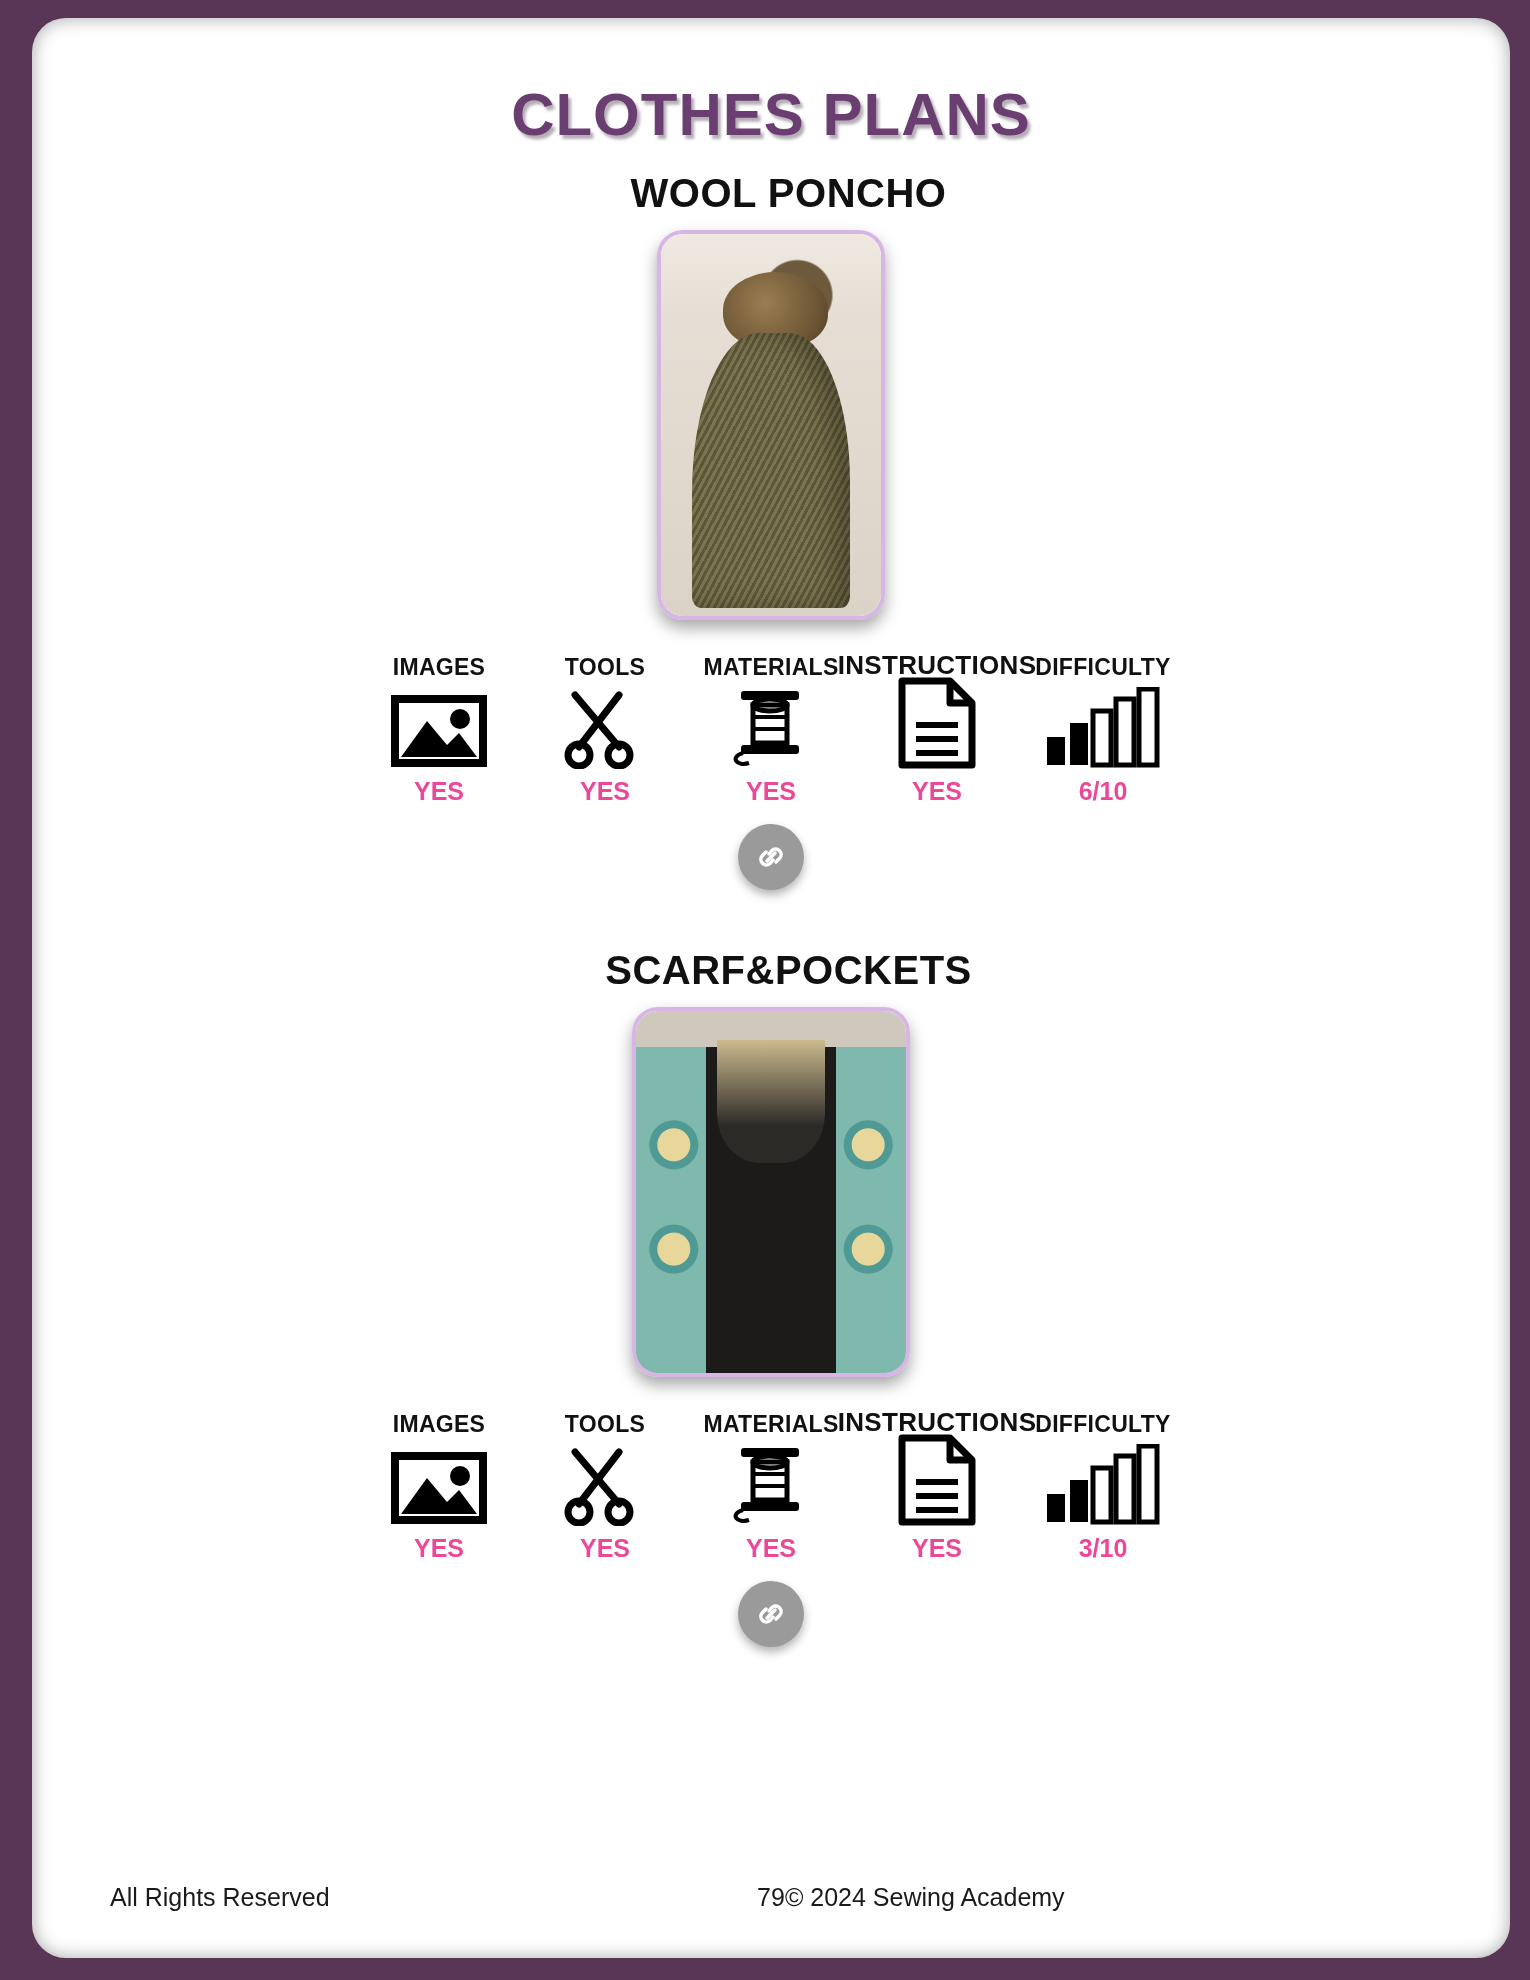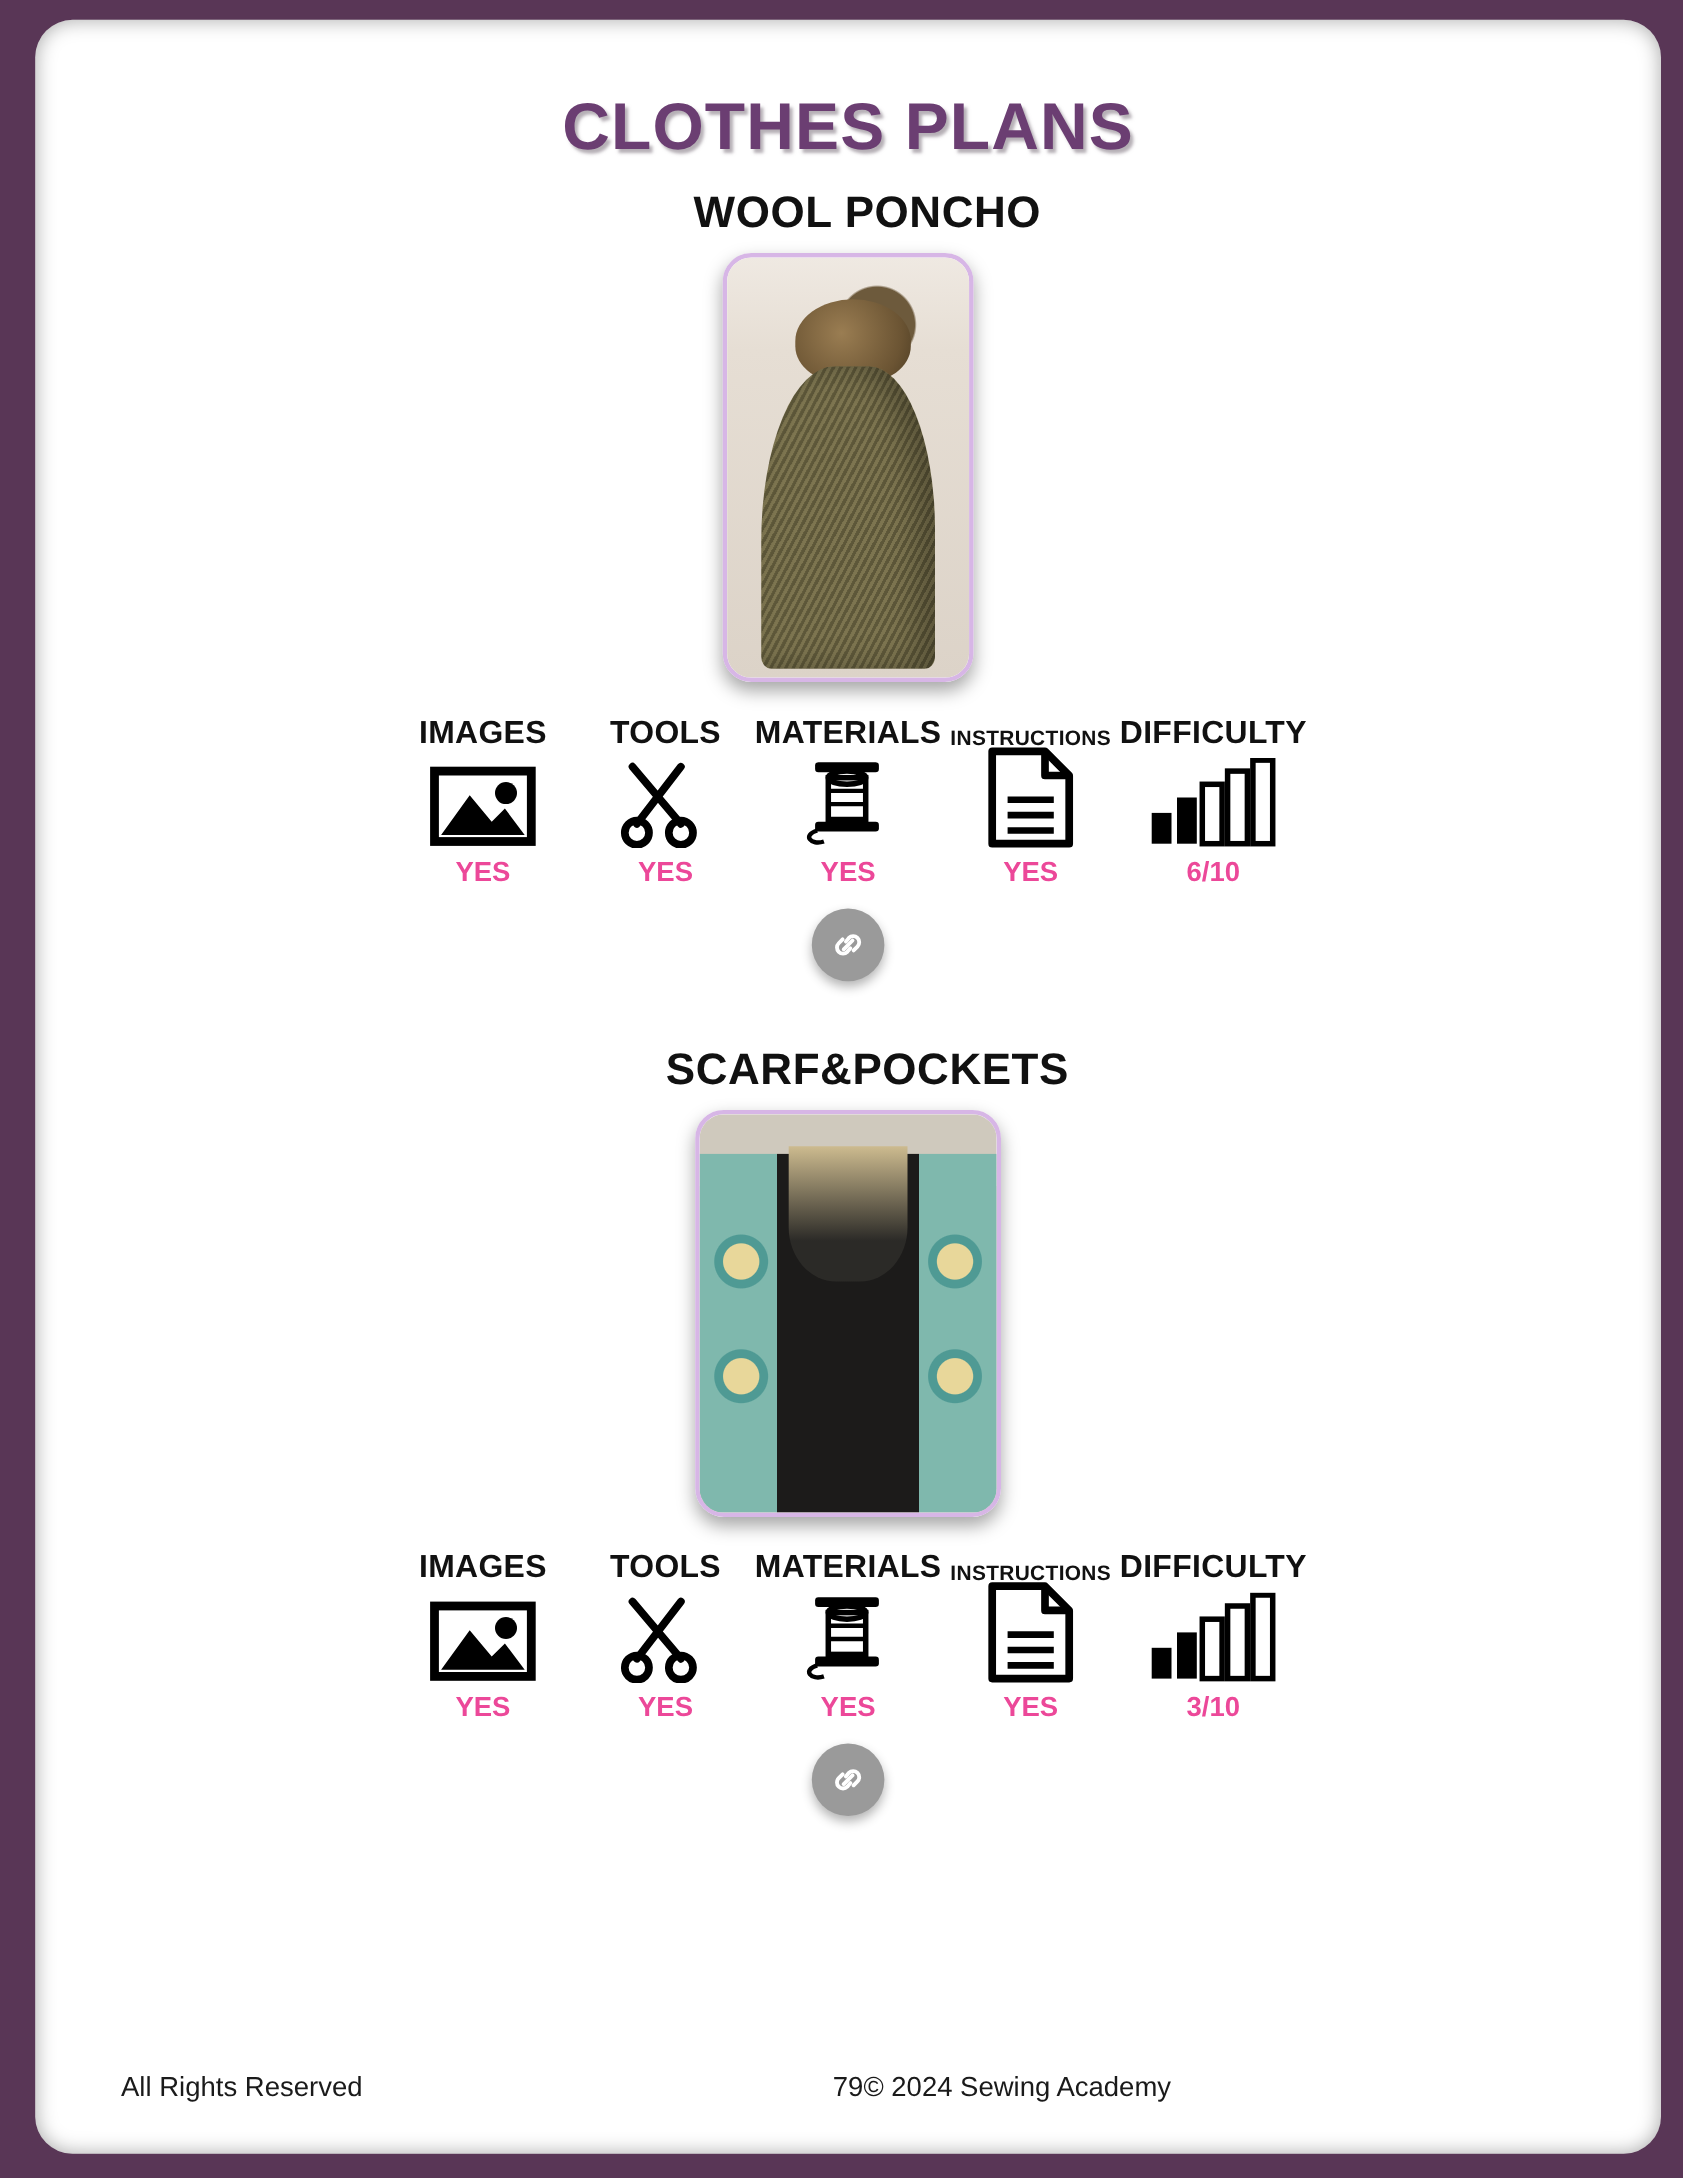--- a/index.html
+++ b/index.html
@@ -116,28 +116,28 @@
     gap: 26px;
     margin-top: 30px;
   }
   .attr {
     display: flex;
     flex-direction: column;
     align-items: center;
     width: 140px;
   }
   .attr-label {
-    font-size: 29px;
+    font-size: 23px;
     font-weight: bold;
     color: #111;
     letter-spacing: 0.3px;
     margin-bottom: 6px;
     white-space: nowrap;
   }
-  .attr-label.small { font-size: 19px; }
+  .attr-label.small { font-size: 26px; }
   .attr-icon { height: 82px; display:flex; align-items:flex-end; justify-content:center; }
   .attr-value {
     font-size: 25px;
     font-weight: bold;
     color: #ec4899;
     margin-top: 8px;
   }
 
   .link-wrap { display:flex; justify-content:center; margin-top: 18px; }
   .link-btn {

